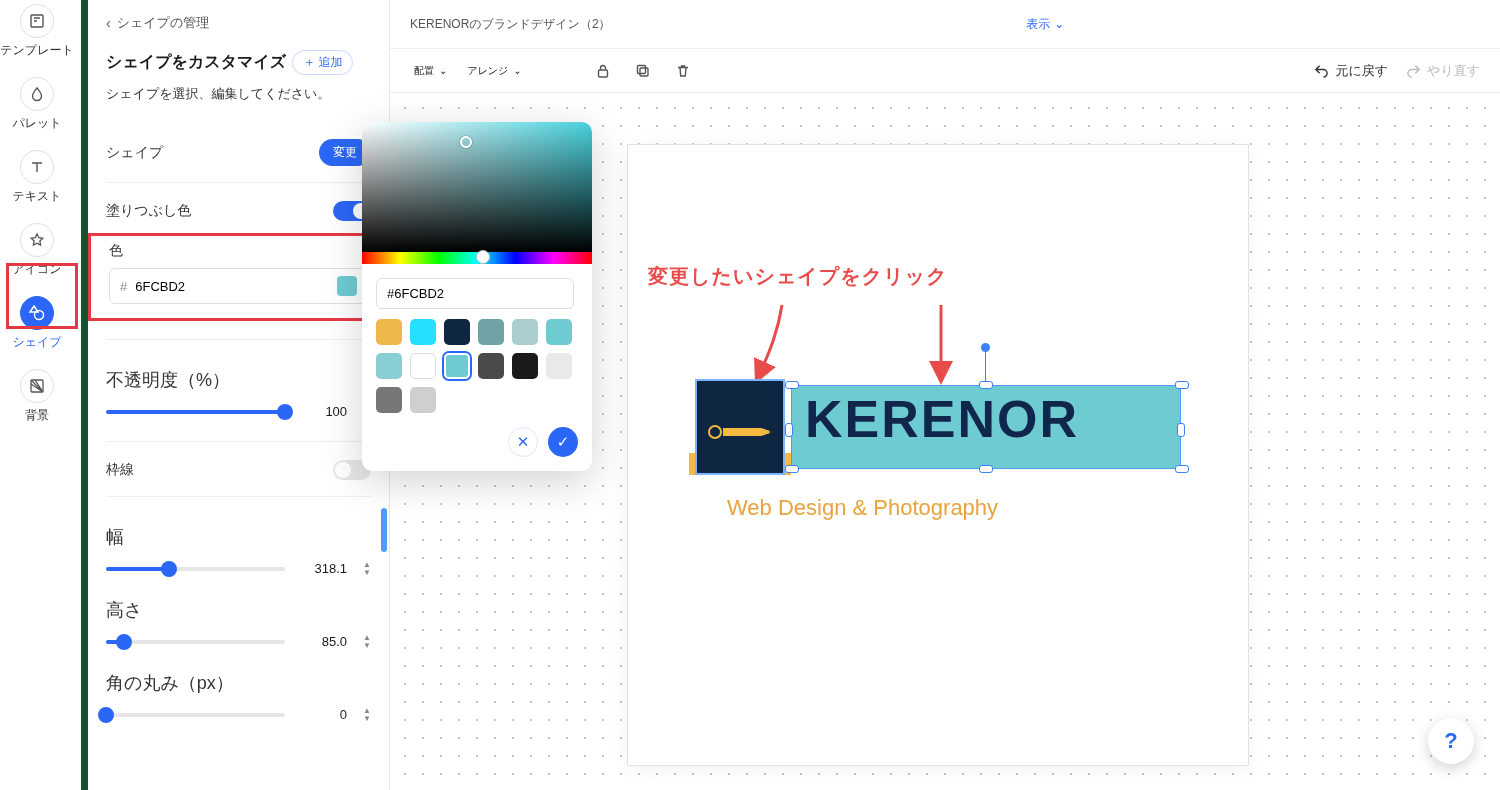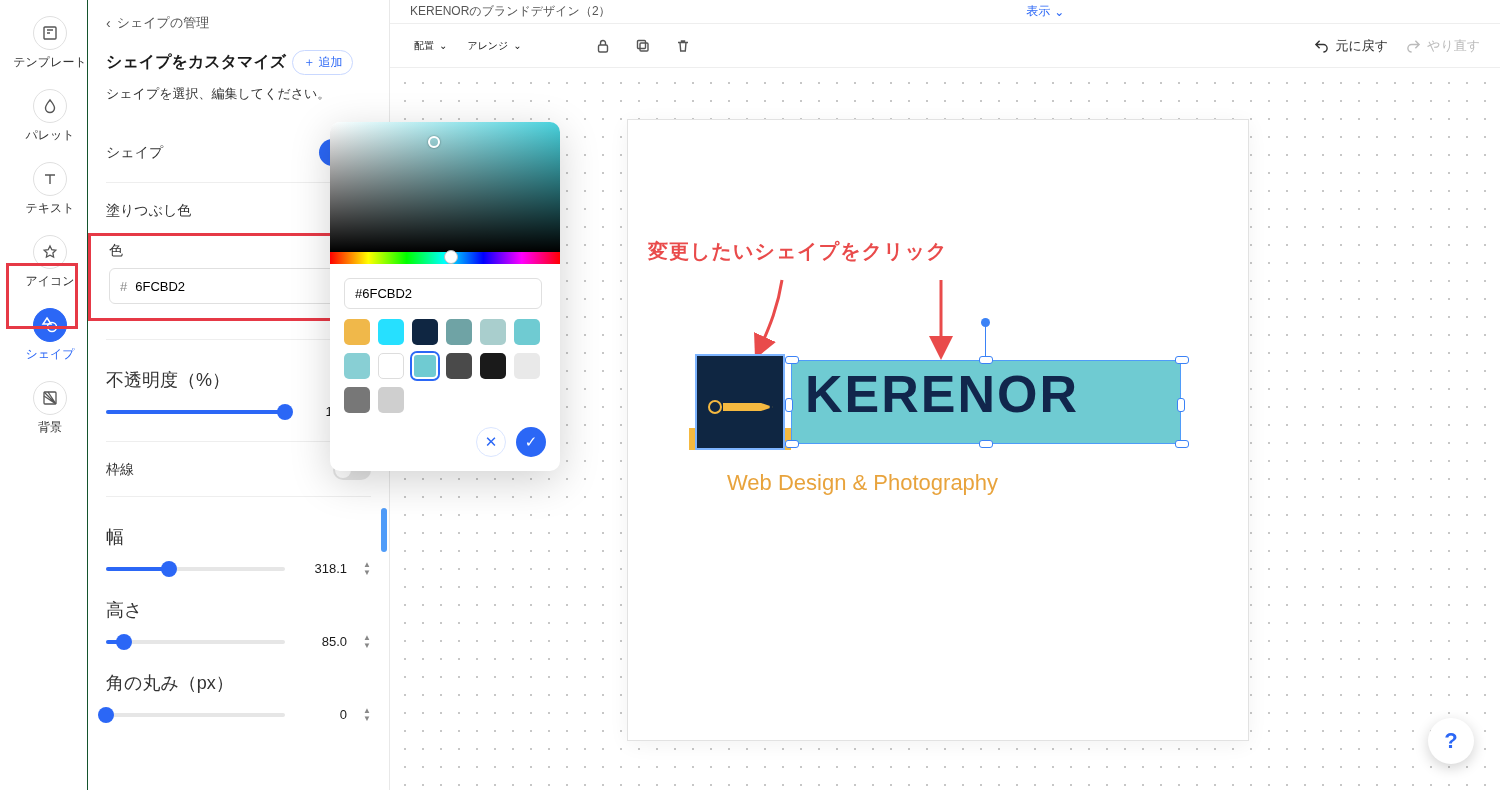--- a/index.html
+++ b/index.html
@@ -1,20 +1,20 @@
 <!DOCTYPE html>
 <html><head>
 <meta charset="utf-8">
 <style>
 * { margin:0; padding:0; box-sizing:border-box; font-family:-apple-system,"Hiragino Sans","Hiragino Kaku Gothic ProN",Meiryo,sans-serif; }
 body { width:1500px; height:790px; background:#fff; overflow:hidden; position:relative; font-size:13px; color:#1a1a1a;}
 .app { display:flex; height:100%; }
 
 
-.rail { width:88px; border-right:1px solid #14532d; display:flex; flex-direction:column; align-items:flex-end; padding-top:12px; gap:6px; position:relative; }
+.rail { width:88px; border-right:7px solid #14532d; display:flex; flex-direction:column; align-items:flex-start; gap:6px; position:relative; }
 .rail-item { display:flex; flex-direction:column; align-items:center; gap:4px; padding:4px 0 8px; cursor:pointer; width:74px; border-radius:8px;}
 .rail-icon { width:34px; height:34px; border:1px solid #e0e0e0; border-radius:50%; display:flex; align-items:center; justify-content:center; color:#555; }
 .rail-label { font-size:12px; color:#333; }
 .rail-item.active .rail-icon { background:#2b67f6; border-color:#2b67f6; color:#fff; }
 .rail-item.active .rail-label { color:#2b67f6; }
 .rail-highlight { position:absolute; top:263px; left:6px; width:72px; height:66px; border:3px solid #e63946; pointer-events:none; }
 
 
 .panel { width:302px; border-right:1px solid #e8e8e8; padding:14px 18px 0 18px; display:flex; flex-direction:column; position:relative; overflow:hidden;}
 .back { color:#555; font-size:13px; display:flex; align-items:center; gap:6px; cursor:pointer; margin-bottom:18px;}
@@ -42,21 +42,21 @@
 .track { flex:1; height:4px; background:#e6e6e6; border-radius:2px; position:relative;}
 .thumb { position:absolute; top:50%; width:16px; height:16px; background:#2b67f6; border-radius:50%; transform:translate(-50%,-50%); cursor:pointer;}
 .fill { position:absolute; height:100%; background:#2b67f6; border-radius:2px;}
 .val { width:46px; text-align:right; font-size:13px;}
 .stepper { display:flex; flex-direction:column; gap:1px; }
 .stepper span { font-size:8px; color:#888; cursor:pointer; line-height:7px;}
 .sidebar-scroll { position:absolute; right:2px; top:508px; width:6px; height:44px; background:#4f9cf9; border-radius:3px;}
 
 
 .main { flex:1; display:flex; flex-direction:column; background:#fff;}
-.topbar { height:24px; display:flex; align-items:center; padding:0 20px; border-bottom:1px solid #eee; font-size:12px;}
+.topbar { height:49px; display:flex; align-items:center; padding:0 20px; border-bottom:1px solid #eee; font-size:12px;}
 .doc-title { color:#555;}
 .view-dd { margin:0 auto; color:#2b67f6; cursor:pointer; display:flex; align-items:center; gap:4px;}
 .toolbar { height:44px; display:flex; align-items:center; padding:0 20px; border-bottom:1px solid #eee; gap:12px;}
 .tb-dd { font-size:10px; color:#222; cursor:pointer; display:flex; align-items:center; gap:5px; padding:4px 4px;}
 .tb-gap { width:36px;}
 .tb-icons { display:flex; gap:22px; margin-left:8px;}
 .icn { width:18px; height:18px; display:flex; align-items:center; justify-content:center; color:#555; cursor:pointer;}
 .tb-right { margin-left:auto; display:flex; gap:18px; align-items:flex-start;}
 .undo { display:flex; gap:6px; align-items:center; font-size:13px; color:#333; cursor:pointer;}
 .redo { color:#bbb; cursor:default;}
@@ -75,21 +75,21 @@
 .gold-bar { position:absolute; left:-6px; top:74px; width:102px; height:22px; background:#f5b940;}
 .teal-rect { position:absolute; left:96px; top:6px; width:390px; height:84px; background:#6fcbd2; border:1px solid #4f9cf9;}
 .logo-text { position:absolute; left:110px; top:10px; font-size:52px; font-weight:800; color:#11264c; letter-spacing:2px; font-family:Arial,Helvetica,sans-serif;}
 .sel-handle { position:absolute; width:14px; height:8px; background:#fff; border:1px solid #3b82f6; border-radius:3px;}
 .sel-dot { position:absolute; width:9px; height:9px; background:#3b82f6; border-radius:50%;}
 .rot-line { position:absolute; left:290px; top:-30px; width:0; height:36px; border-left:1px solid #3b82f6;}
 .tagline { position:absolute; top:116px; left:32px; font-size:22px; color:#e8a33c; font-weight:500; font-family:Arial,sans-serif;}
 .pencil { position:absolute; left:10px; top:42px; }
 
 
-.picker { position:absolute; left:330px; top:122px; width:230px; background:#fff; border-radius:10px; box-shadow:0 10px 40px rgba(0,0,0,.18); padding-bottom:14px; z-index:50;}
+.picker { position:absolute; left:362px; top:122px; width:230px; background:#fff; border-radius:10px; box-shadow:0 10px 40px rgba(0,0,0,.18); padding-bottom:14px; z-index:50;}
 .sv { height:130px; position:relative; border-radius:10px 10px 0 0; overflow:hidden; background:linear-gradient(to top,#000,rgba(0,0,0,0)),linear-gradient(to right,#fff,#48d1dc);}
 .sv .cur { position:absolute; width:12px; height:12px; border:2px solid #fff; border-radius:50%; box-shadow:0 0 2px rgba(0,0,0,.5); left:98px; top:14px;}
 .hue { height:12px; margin:0; background:linear-gradient(to right,red,yellow,lime,cyan,blue,magenta,red); position:relative;}
 .hue .hcur { position:absolute; top:-2px; left:114px; width:14px; height:14px; background:#fff; border:1px solid #bbb; border-radius:50%;}
 .hex-row { display:flex; gap:8px; padding:14px 14px 10px;}
 .hex-row input { flex:1; border:1px solid #e0e0e0; border-radius:6px; padding:7px 10px; font-size:13px; outline:none;}
 .big-sw { width:30px; height:30px; border-radius:5px; background:#6fcbd2;}
 .grid { display:flex; flex-wrap:wrap; gap:8px; padding:0 14px;}
 .sw { width:26px; height:26px; border-radius:5px; cursor:pointer;}
 .sw.sel { box-shadow:0 0 0 2px #2b67f6, inset 0 0 0 2px #fff;}

